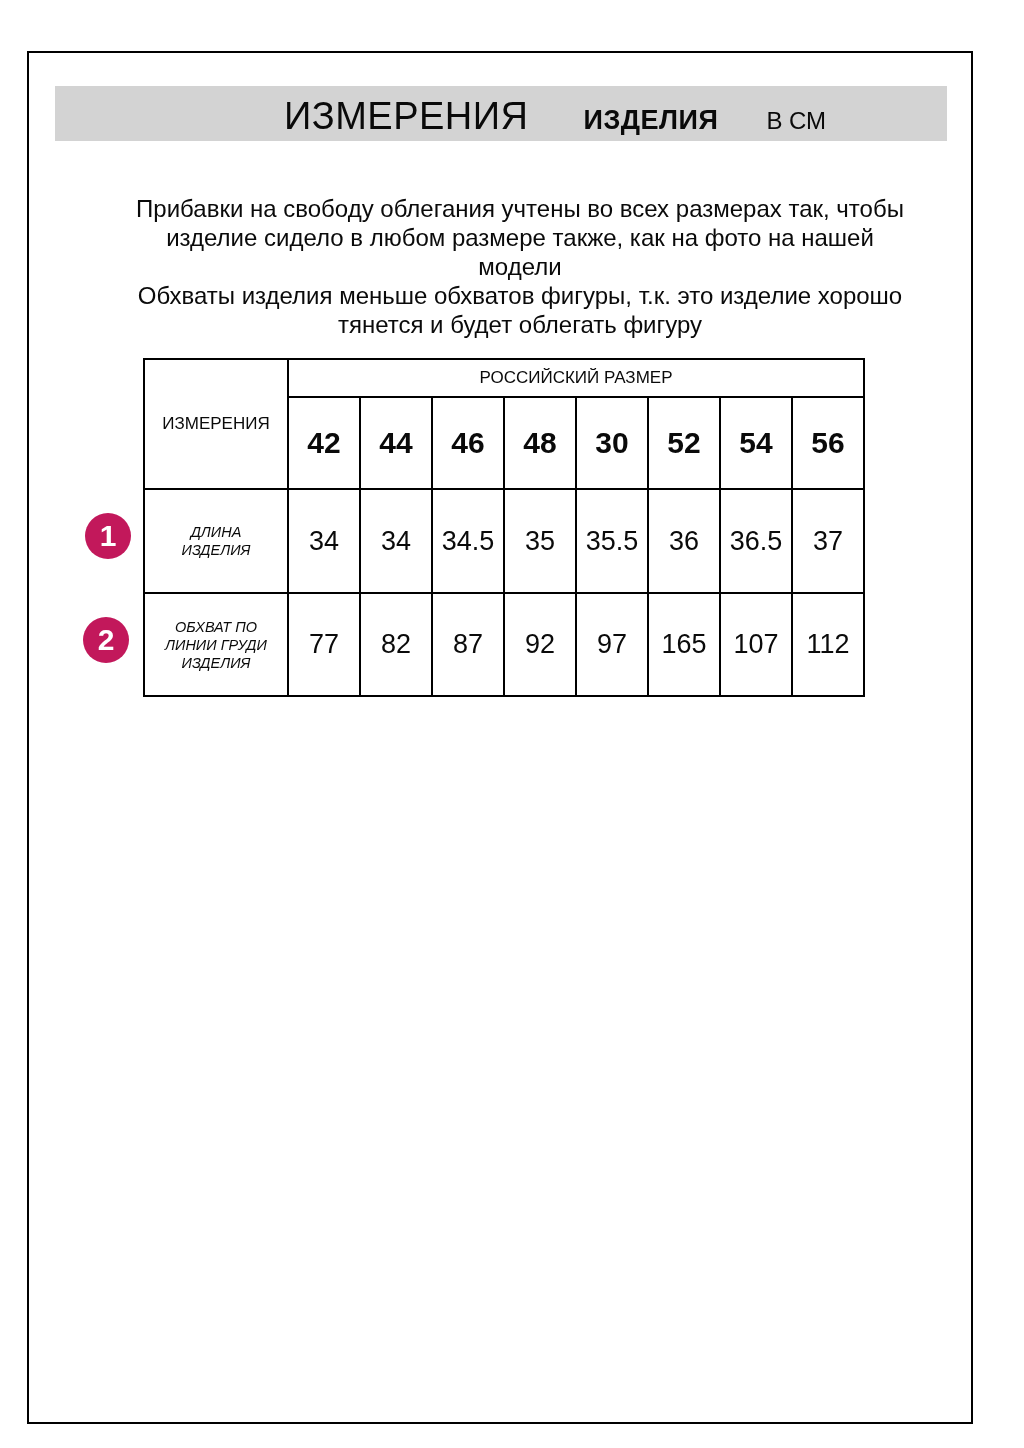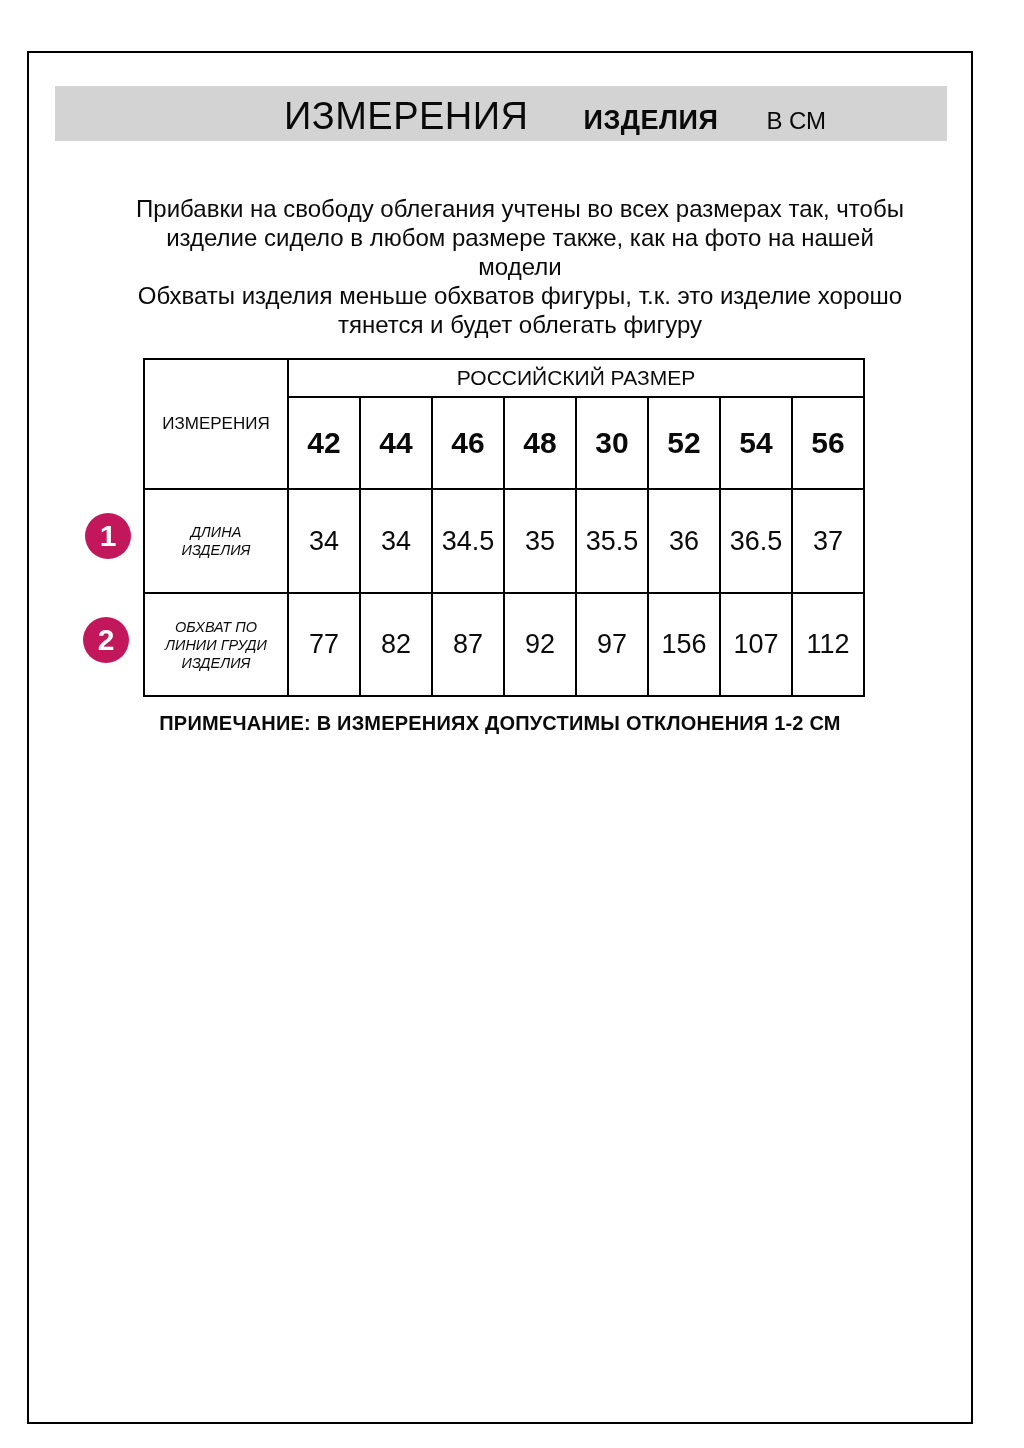--- a/index.html
+++ b/index.html
@@ -97,21 +97,21 @@
     background:#ffffff;
   }
   .col-label{width:144px;}
   .col-size{width:72px;}
   .corner-cell{
     font-size:17px;
     padding:0 6px;
   }
   .group-header-cell{
     height:28px;
-    font-size:21px;
+    font-size:17px;
     line-height:20px;
     padding:8px;
   }
   .sizes-row td{height:92px;}
   .size-cell{
     font-size:30px;
     font-weight:700;
   }
   .data-row-1 td{height:104px;}
   .data-row-2 td{height:103px;}
@@ -214,25 +214,24 @@
         <td class="value-cell">36.5</td>
         <td class="value-cell">37</td>
       </tr>
       <tr class="data-row-2">
         <td class="row-label-cell">ОБХВАТ ПО ЛИНИИ ГРУДИ ИЗДЕЛИЯ</td>
         <td class="value-cell">77</td>
         <td class="value-cell">82</td>
         <td class="value-cell">87</td>
         <td class="value-cell">92</td>
         <td class="value-cell">97</td>
-        <td class="value-cell">156</td>
+        <td class="value-cell">165</td>
         <td class="value-cell">107</td>
         <td class="value-cell">112</td>
       </tr>
     </tbody>
   </table>
 
   <div class="row-marker row-marker-1">1</div>
   <div class="row-marker row-marker-2">2</div>
 
-  <div class="note">ПРИМЕЧАНИЕ: В ИЗМЕРЕНИЯХ ДОПУСТИМЫ ОТКЛОНЕНИЯ 1-2 СМ</div>
 
 </div>
 
 </body></html>

